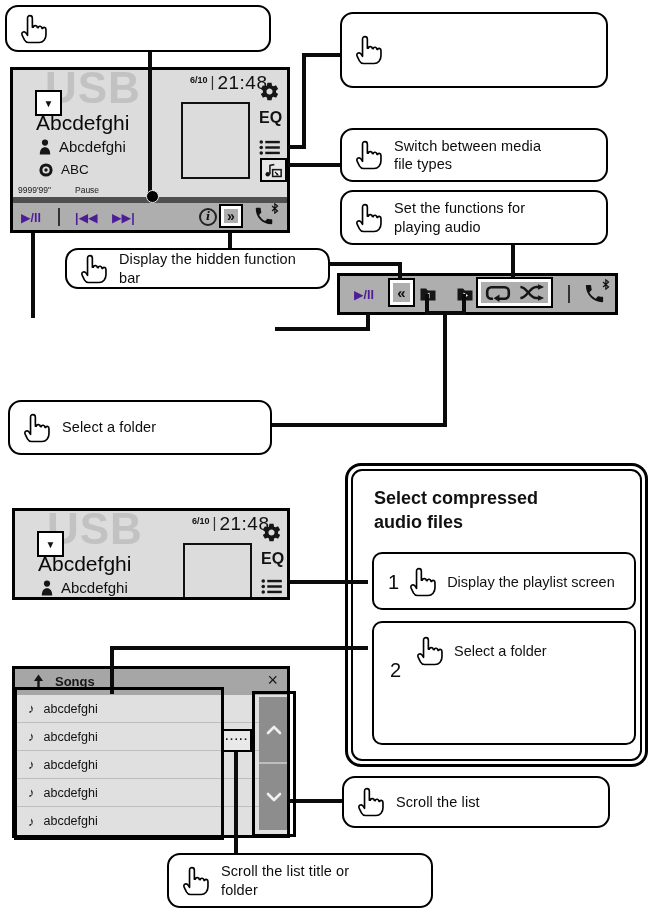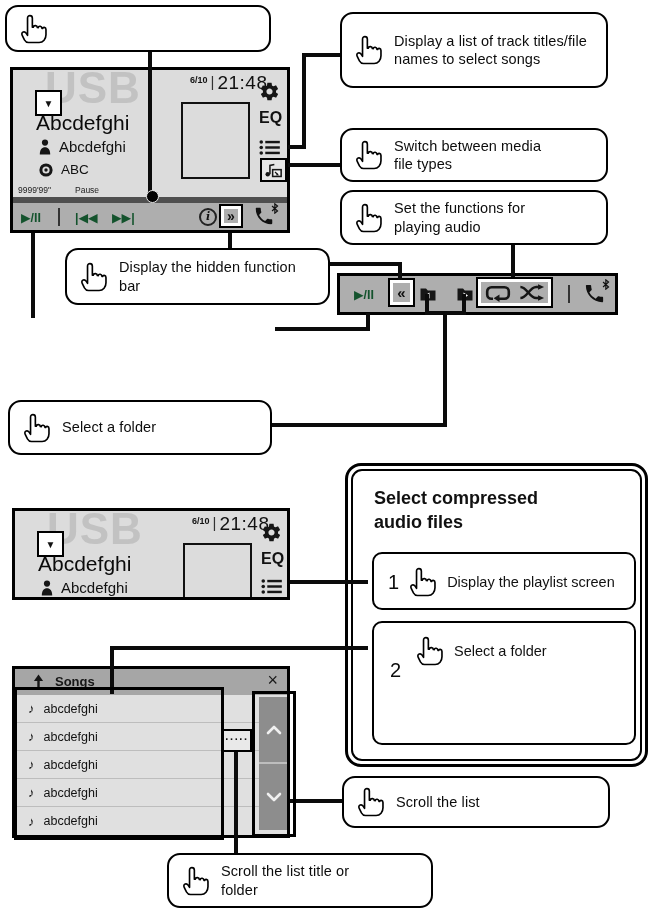--- a/index.html
+++ b/index.html
@@ -24,21 +24,21 @@
           box-sizing:border-box; display:flex; align-items:center; justify-content:center;
           font-size:10px; z-index:1; }
   .ttl { position:absolute; font-size:21px; color:#0a0a0a; z-index:1; }
   .meta { position:absolute; display:flex; align-items:center; gap:8px; z-index:1; }
   .meta .mtxt { font-size:15px; }
   .meta .mtxt2 { font-size:13.5px; }
   .statusrow { position:absolute; font-size:8.5px; color:#222; z-index:1; }
   .pbar { position:absolute; left:0; width:274px; height:6px; background:#4f4f4f; z-index:1; }
   .ctrl { position:absolute; left:0; right:0; bottom:0; height:27px; background:var(--bar-bg,#aeaeae); z-index:1; }
   .cico { position:absolute; top:50%; transform:translateY(-50%); font-weight:bold; font-size:12.5px;
-          color:#14532d; white-space:nowrap; }
+          color:#4c1d95; white-space:nowrap; }
   .vdiv { position:absolute; top:50%; transform:translateY(-50%); width:2px; height:18px; background:#333; }
   .infoc { position:absolute; top:50%; transform:translateY(-50%); width:18px; height:18px;
            border:2px solid #222; border-radius:50%; box-sizing:border-box; display:flex;
            align-items:center; justify-content:center;
            font-family:"DejaVu Serif",serif; font-style:italic; font-size:11px; font-weight:bold; }
   .hlbox { position:absolute; border:2px solid #000; box-shadow:inset 0 0 0 3px #fff;
            display:flex; align-items:center; justify-content:center; box-sizing:border-box; }
   .clockrow { position:absolute; display:flex; align-items:flex-start; gap:3px; z-index:1; }
   .tno { font-size:9px; font-weight:bold; margin-top:3px; }
   .tsep { font-size:15px; font-weight:300; color:#333; margin-top:1px; }
@@ -175,35 +175,34 @@
 
   <div class="callout" style="left:5px;top:5px;width:266px;height:47px">
     <svg class="hand">
         <use href="#i-hand"></use>
       </svg>
   </div>
   <div class="callout" style="left:340px;top:12px;width:268px;height:76px">
     <svg class="hand">
         <use href="#i-hand"></use>
       </svg>
-    <div class="txt" style="max-width:196px">Display a list of track titles/file names to select songs</div>
   </div>
   <div class="callout" style="left:340px;top:190px;width:268px;height:55px">
     <svg class="hand">
         <use href="#i-hand"></use>
       </svg>
     <div class="txt" style="max-width:165px">Set the functions for playing audio</div>
   </div>
   <div class="callout" style="left:340px;top:128px;width:268px;height:54px">
     <svg class="hand">
         <use href="#i-hand"></use>
       </svg>
     <div class="txt" style="max-width:165px">Switch between media file types</div>
   </div>
-  <div class="callout" style="left:65px;top:248px;width:265px;height:57px">
+  <div class="callout" style="left:65px;top:248px;width:265px;height:41px">
     <svg class="hand">
         <use href="#i-hand"></use>
       </svg>
     <div class="txt" style="max-width:185px">Display the hidden function bar</div>
   </div>
   <div class="callout" style="left:8px;top:400px;width:264px;height:55px">
     <svg class="hand">
         <use href="#i-hand"></use>
       </svg>
     <div class="txt">Select a folder</div>

